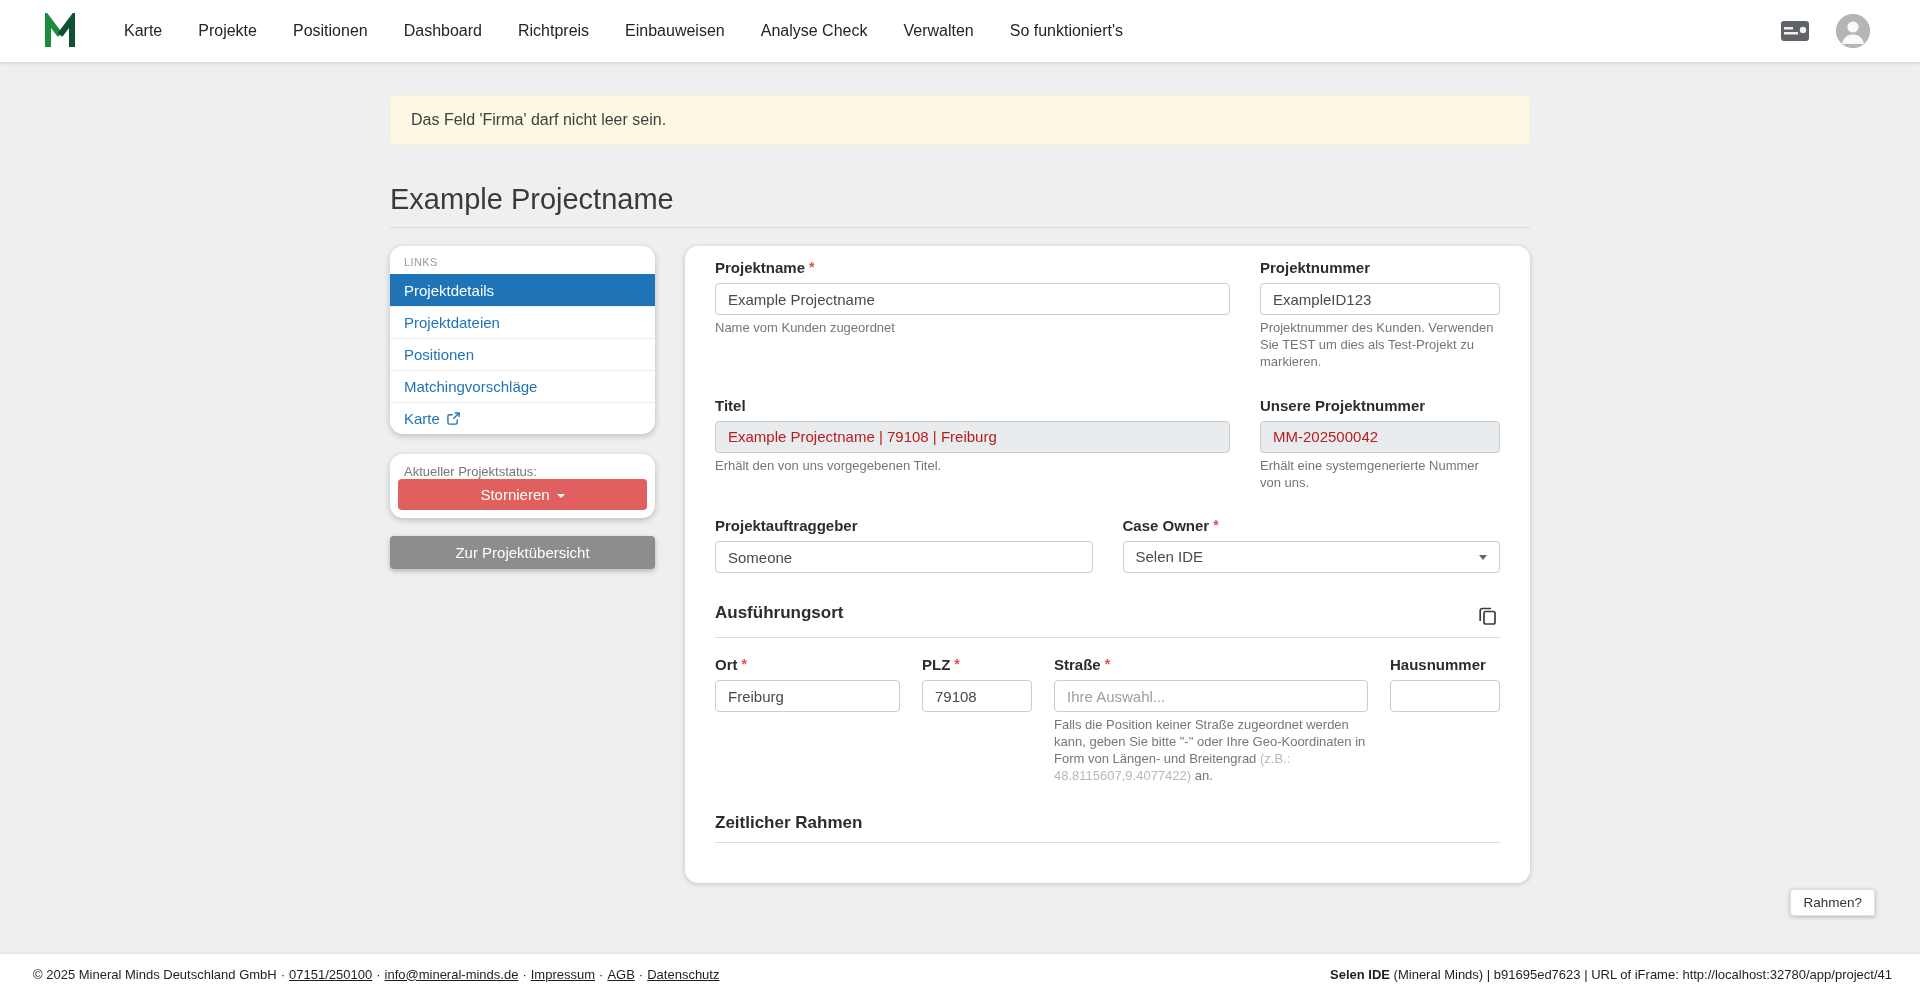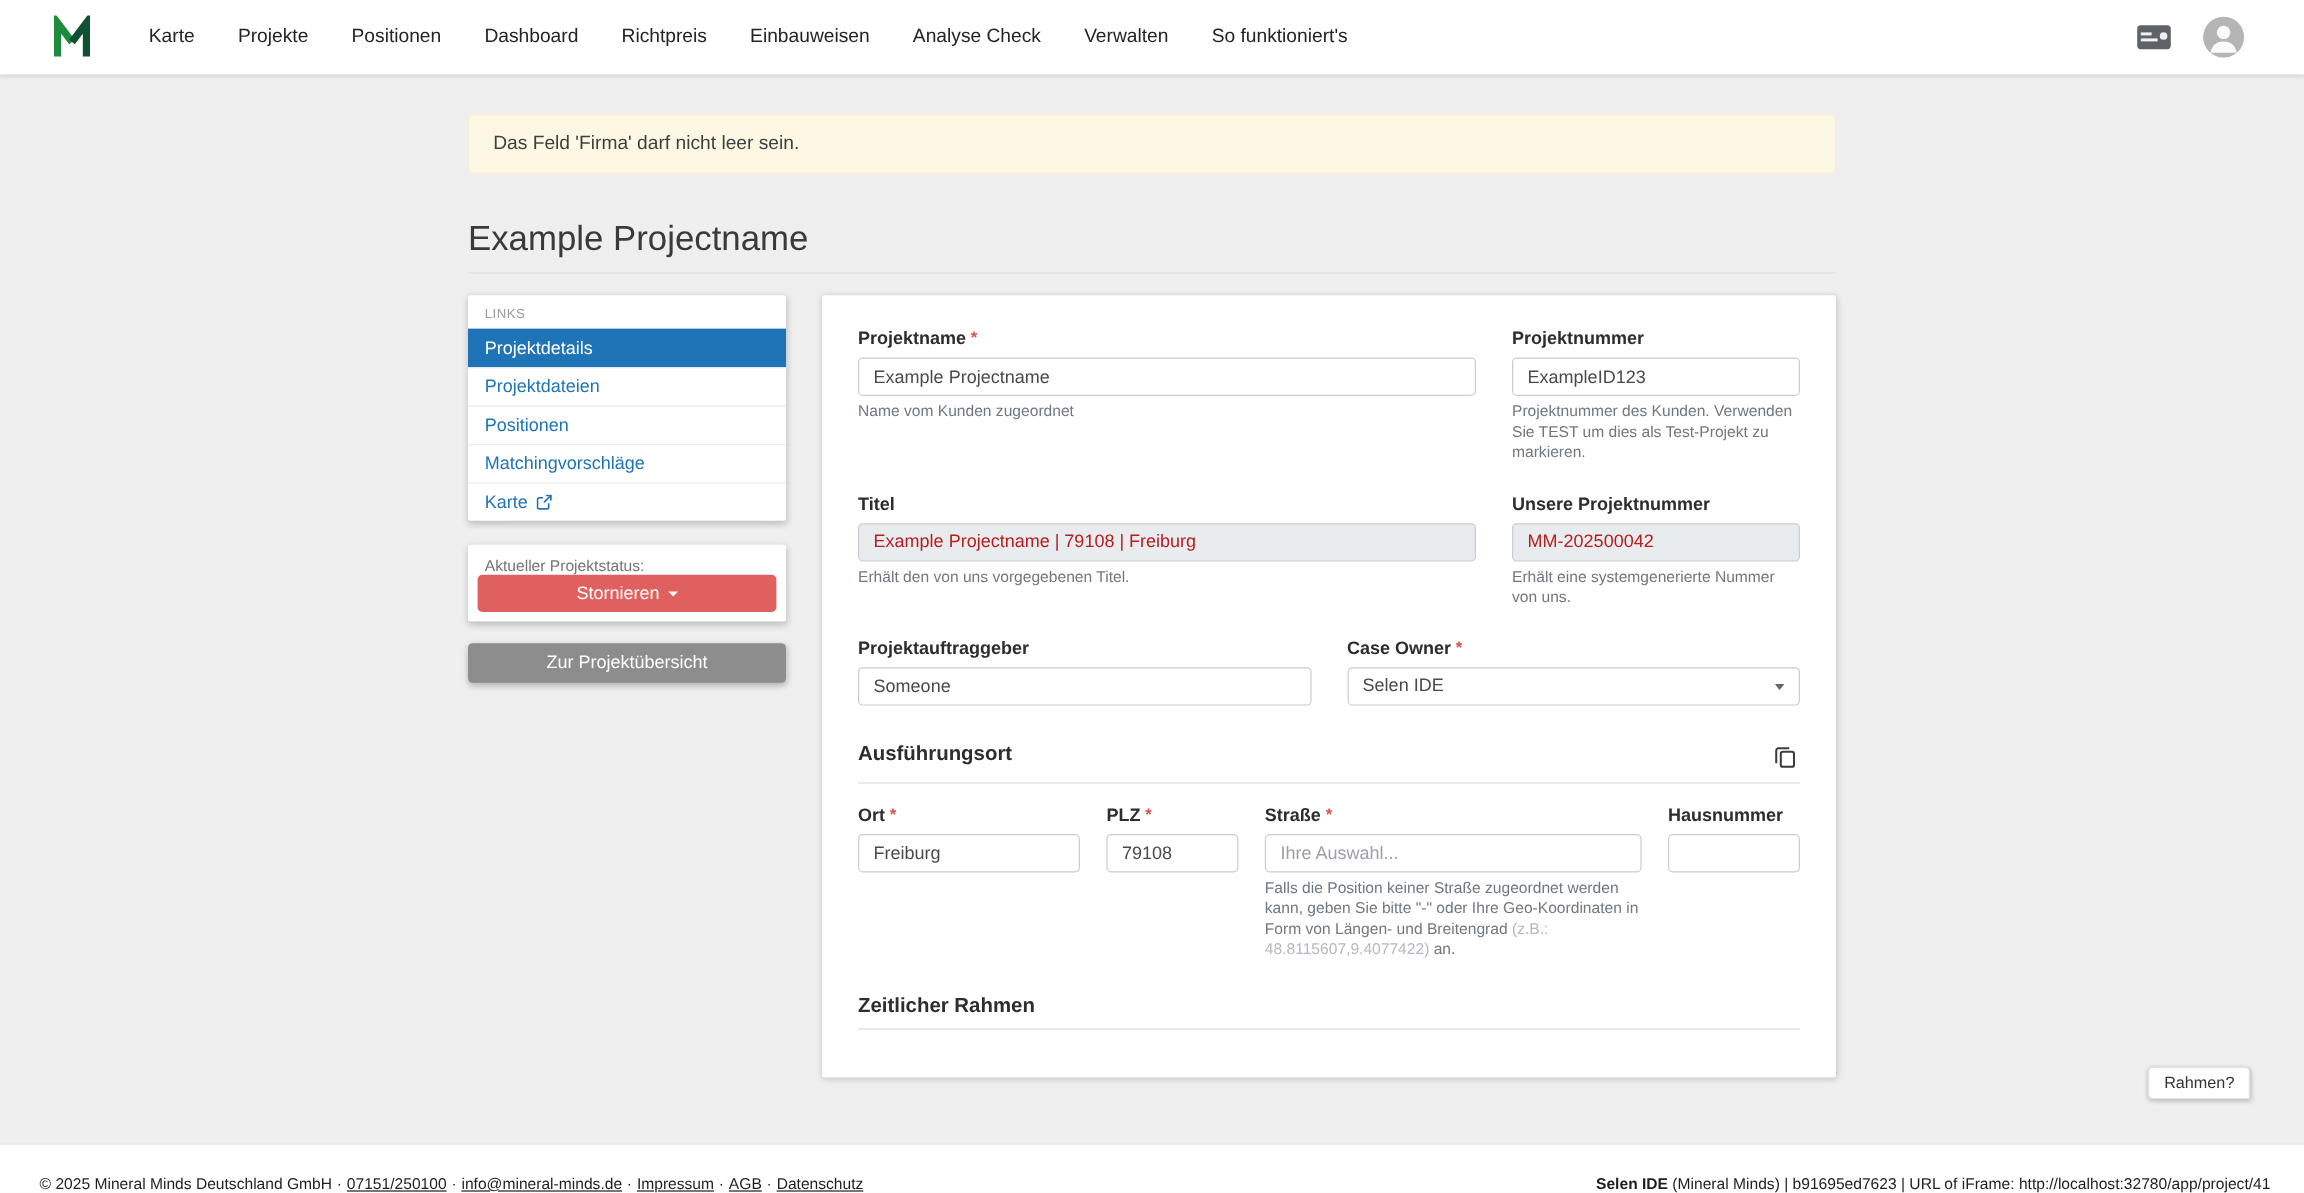--- a/index.html
+++ b/index.html
@@ -56,21 +56,21 @@
     color: #3f3f3f;
   }
 
   .page-title { margin-top: 38px; font-size: 29px; font-weight: 500; color: #3a3a3a; }
   .title-hr { border: none; border-top: 1px solid #dcdcdc; margin: 11px 0 18px; }
 
   .layout { display: flex; gap: 30px; align-items: flex-start; }
 
   
   .sidebar { width: 265px; flex: 0 0 265px; }
-  .card { background: #fff; border-radius: 2px; box-shadow: 0 2px 6px rgba(0,0,0,.22); }
+  .card { background: #fff; border-radius: 13px; box-shadow: 0 2px 6px rgba(0,0,0,.22); }
   .links-card { overflow: hidden; }
   .links-header { font-size: 11px; color: #9a9a9a; padding: 10px 14px 6px; letter-spacing: .4px; }
   .side-item {
     display: flex; align-items: center; gap: 7px;
     padding: 7px 14px;
     font-size: 15px;
     color: #1f74b8;
     border-top: 1px solid #ececec;
     cursor: pointer;
     text-decoration: none;
@@ -106,21 +106,21 @@
     border: none;
     border-radius: 4px;
     font-size: 15px;
     padding: 8px 10px;
     cursor: pointer;
     font-family: inherit;
     box-shadow: 0 2px 5px rgba(0,0,0,.25);
   }
 
   
-  .main-card { flex: 1; padding: 28px 30px 22px; box-shadow: 0 1px 5px rgba(0,0,0,.2); }
+  .main-card { flex: 1; padding: 13px 30px 22px; box-shadow: 0 1px 5px rgba(0,0,0,.2); }
   .form-row { display: flex; gap: 30px; margin-bottom: 26px; align-items: flex-start; }
   .form-row.row-contractor { margin-bottom: 30px; }
   .form-row.loc-row { gap: 22px; margin-bottom: 28px; }
   .form-row.dates-row { margin-bottom: 0; }
   .fg label { display: block; font-size: 15px; font-weight: bold; color: #2d2d2d; margin-bottom: 7px; }
   .req { color: #d9534f; margin-left: 4px; font-size: 14px; position: relative; top: -1px; }
   .input {
     width: 100%; height: 32px;
     border: 1px solid #ccc; border-radius: 4px;
     padding: 4px 12px;
@@ -178,21 +178,21 @@
     font-family: inherit;
     z-index: 20;
   }
 
   
   .footer {
     position: fixed;
     left: 0; bottom: 0;
     width: 100%; height: 40px;
     background: #fff;
-    display: flex; align-items: flex-end; justify-content: space-between;
+    display: flex; align-items: center; justify-content: space-between;
     padding: 0 28px 0 33px;
     font-size: 13px;
     color: #1f1f1f;
     box-shadow: 0 -1px 3px rgba(0,0,0,.08);
     z-index: 15;
   }
   .footer a { color: #1f1f1f; text-decoration: underline; cursor: pointer; }
   .footer .sep { margin: 0 4px; }
   .bold-user { font-weight: bold; }
 </style>

